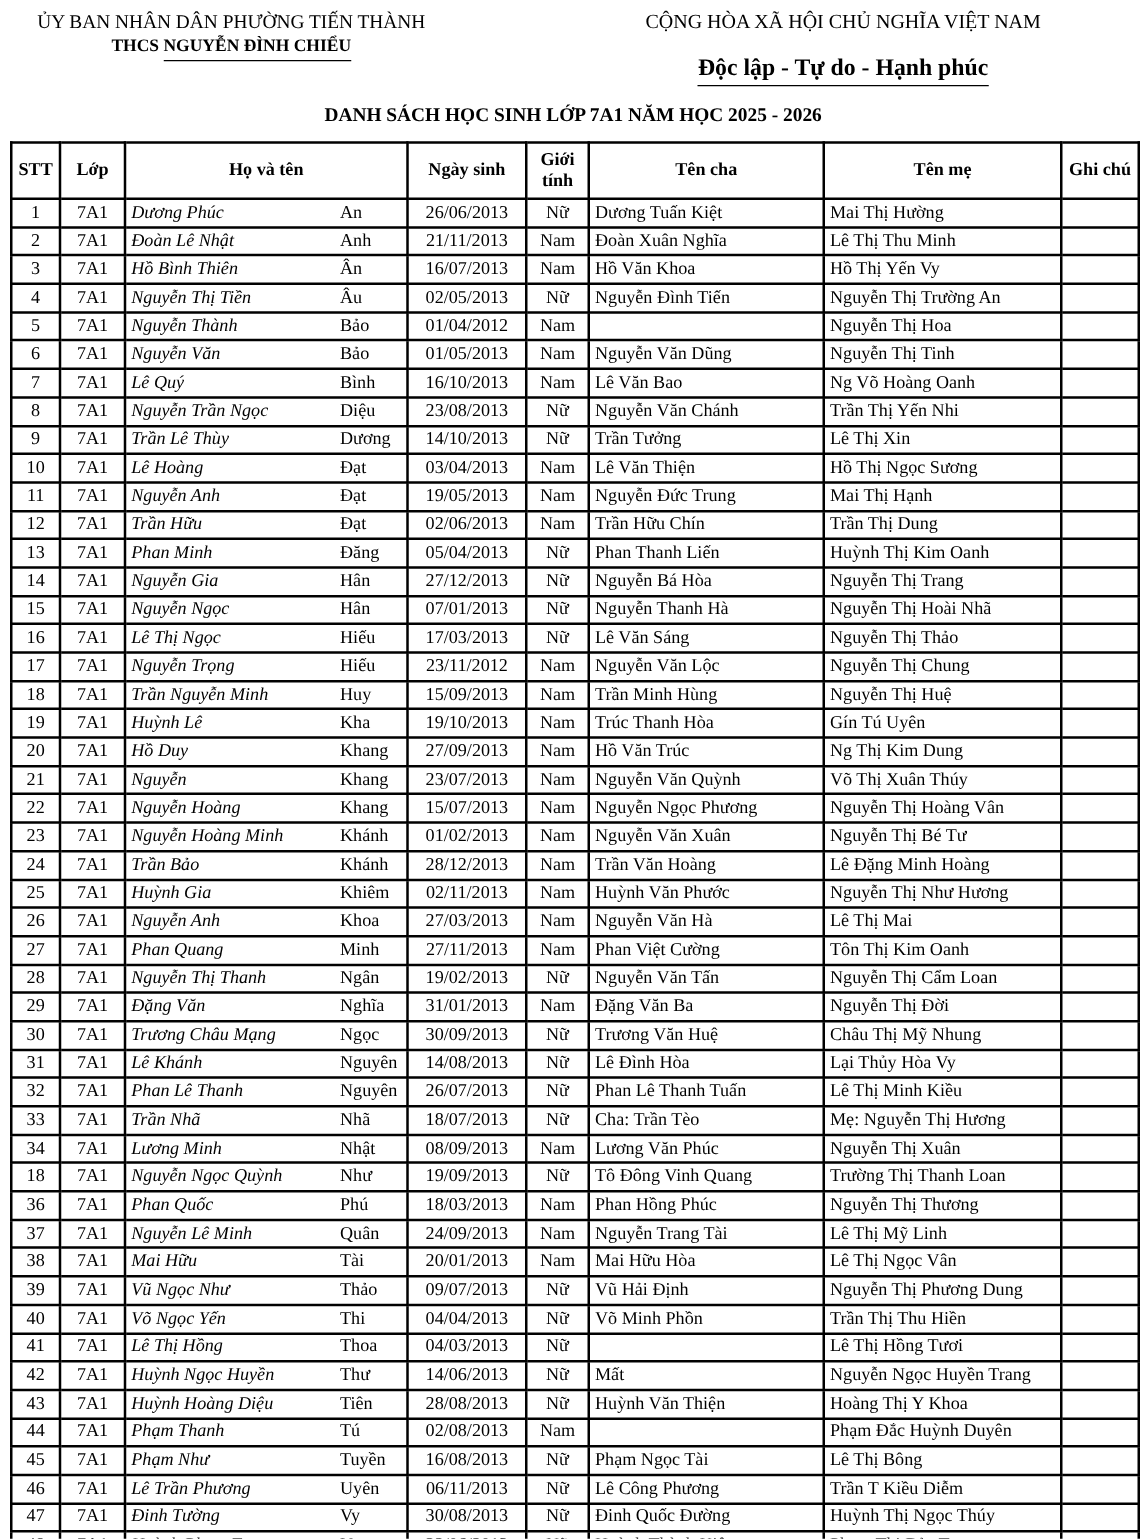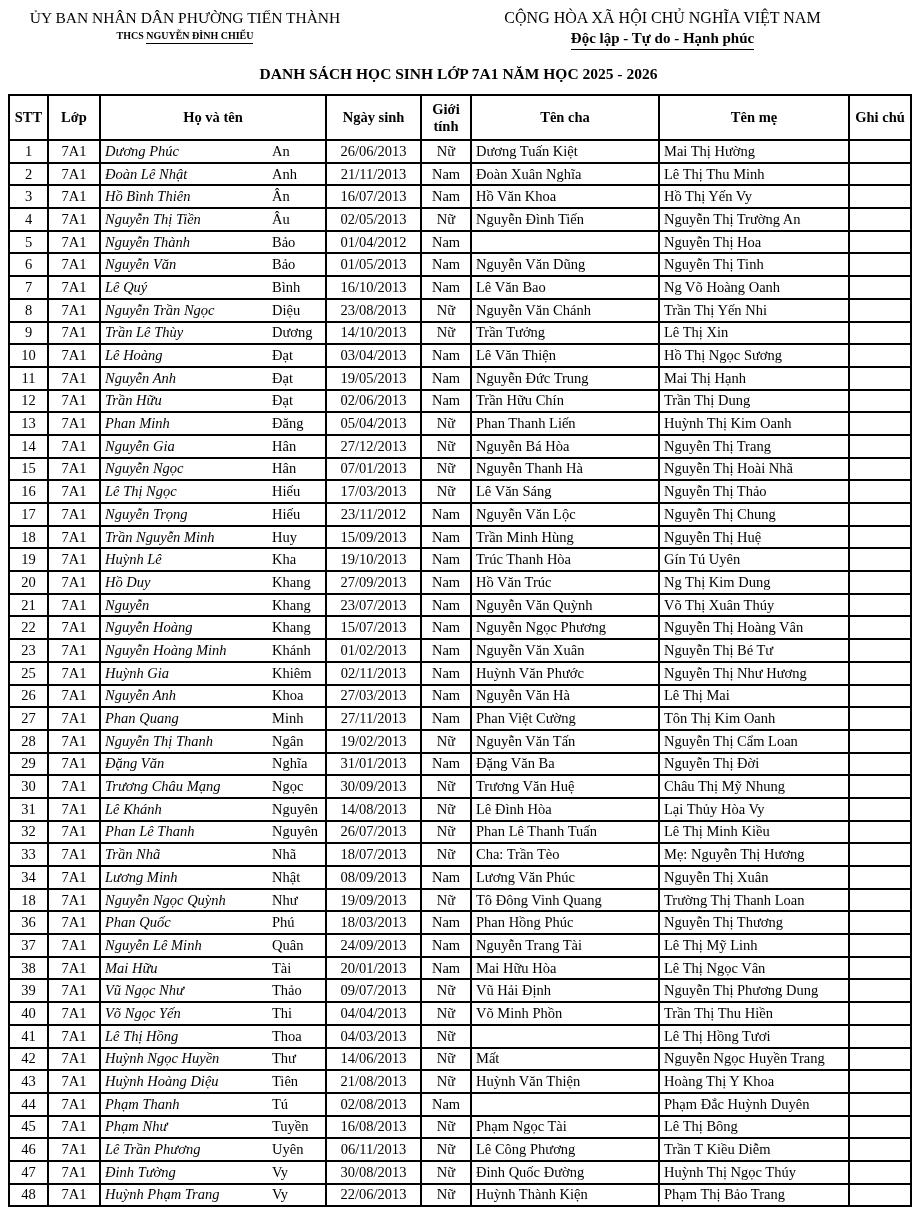--- a/index.html
+++ b/index.html
@@ -5,29 +5,29 @@
   * { box-sizing: border-box; }
   html, body {
     margin: 0; padding: 0;
     width: 917px; height: 1231px;
     background: #ffffff; color: #000000;
     font-family: "Liberation Serif", "DejaVu Serif", serif;
   }
   .doc-header {
     display: flex;
     justify-content: space-between;
-    padding: 9px 32px 0 10px;
+    padding: 9px 20px 0 10px;
   }
   .hdr-left { width: 350px; text-align: center; }
   .hdr-org  { font-size: 15.5px; }
-  .hdr-school { font-size: 10px; font-weight: bold; margin-top: 3px; }
+  .hdr-school { font-size: 14px; font-weight: bold; margin-top: 3px; }
   .underlined { display: inline-block; border-bottom: 1.5px solid #000; padding-bottom: 2px; }
   .hdr-right { width: 445px; text-align: center; }
   .hdr-nation { font-size: 16px; font-weight: normal; }
-  .hdr-motto  { font-size: 15px; font-weight: bold; margin-top: 3px; }
+  .hdr-motto  { font-size: 19px; font-weight: bold; margin-top: 17px; }
   .doc-title {
     text-align: center; font-weight: bold; font-size: 15.5px;
     margin-top: 15px;
   }
   table.student-table {
     border-collapse: collapse;
     table-layout: fixed;
     margin: 11px 0 0 8px;
     width: 902px;
   }
@@ -430,20 +430,35 @@
             <span class="name-given">Khánh</span>
           </div>
         </td>
         <td class="cell-center">01/02/2013</td>
         <td class="cell-center">Nam</td>
         <td>Nguyễn Văn Xuân</td>
         <td>Nguyễn Thị Bé Tư</td>
         <td></td>
       </tr>
       <tr>
+        <td class="cell-center">24</td>
+        <td class="cell-center">7A1</td>
+        <td>
+          <div class="name-wrap">
+            <span class="name-family">Trần Bảo</span>
+            <span class="name-given">Khánh</span>
+          </div>
+        </td>
+        <td class="cell-center">28/12/2013</td>
+        <td class="cell-center">Nam</td>
+        <td>Trần Văn Hoàng</td>
+        <td>Lê Đặng Minh Hoàng</td>
+        <td></td>
+      </tr>
+      <tr>
         <td class="cell-center">25</td>
         <td class="cell-center">7A1</td>
         <td>
           <div class="name-wrap">
             <span class="name-family">Huỳnh Gia</span>
             <span class="name-given">Khiêm</span>
           </div>
         </td>
         <td class="cell-center">02/11/2013</td>
         <td class="cell-center">Nam</td>
@@ -708,21 +723,21 @@
       </tr>
       <tr>
         <td class="cell-center">43</td>
         <td class="cell-center">7A1</td>
         <td>
           <div class="name-wrap">
             <span class="name-family">Huỳnh Hoàng Diệu</span>
             <span class="name-given">Tiên</span>
           </div>
         </td>
-        <td class="cell-center">21/08/2013</td>
+        <td class="cell-center">28/08/2013</td>
         <td class="cell-center">Nữ</td>
         <td>Huỳnh Văn Thiện</td>
         <td>Hoàng  Thị  Y Khoa</td>
         <td></td>
       </tr>
       <tr>
         <td class="cell-center">44</td>
         <td class="cell-center">7A1</td>
         <td>
           <div class="name-wrap">

